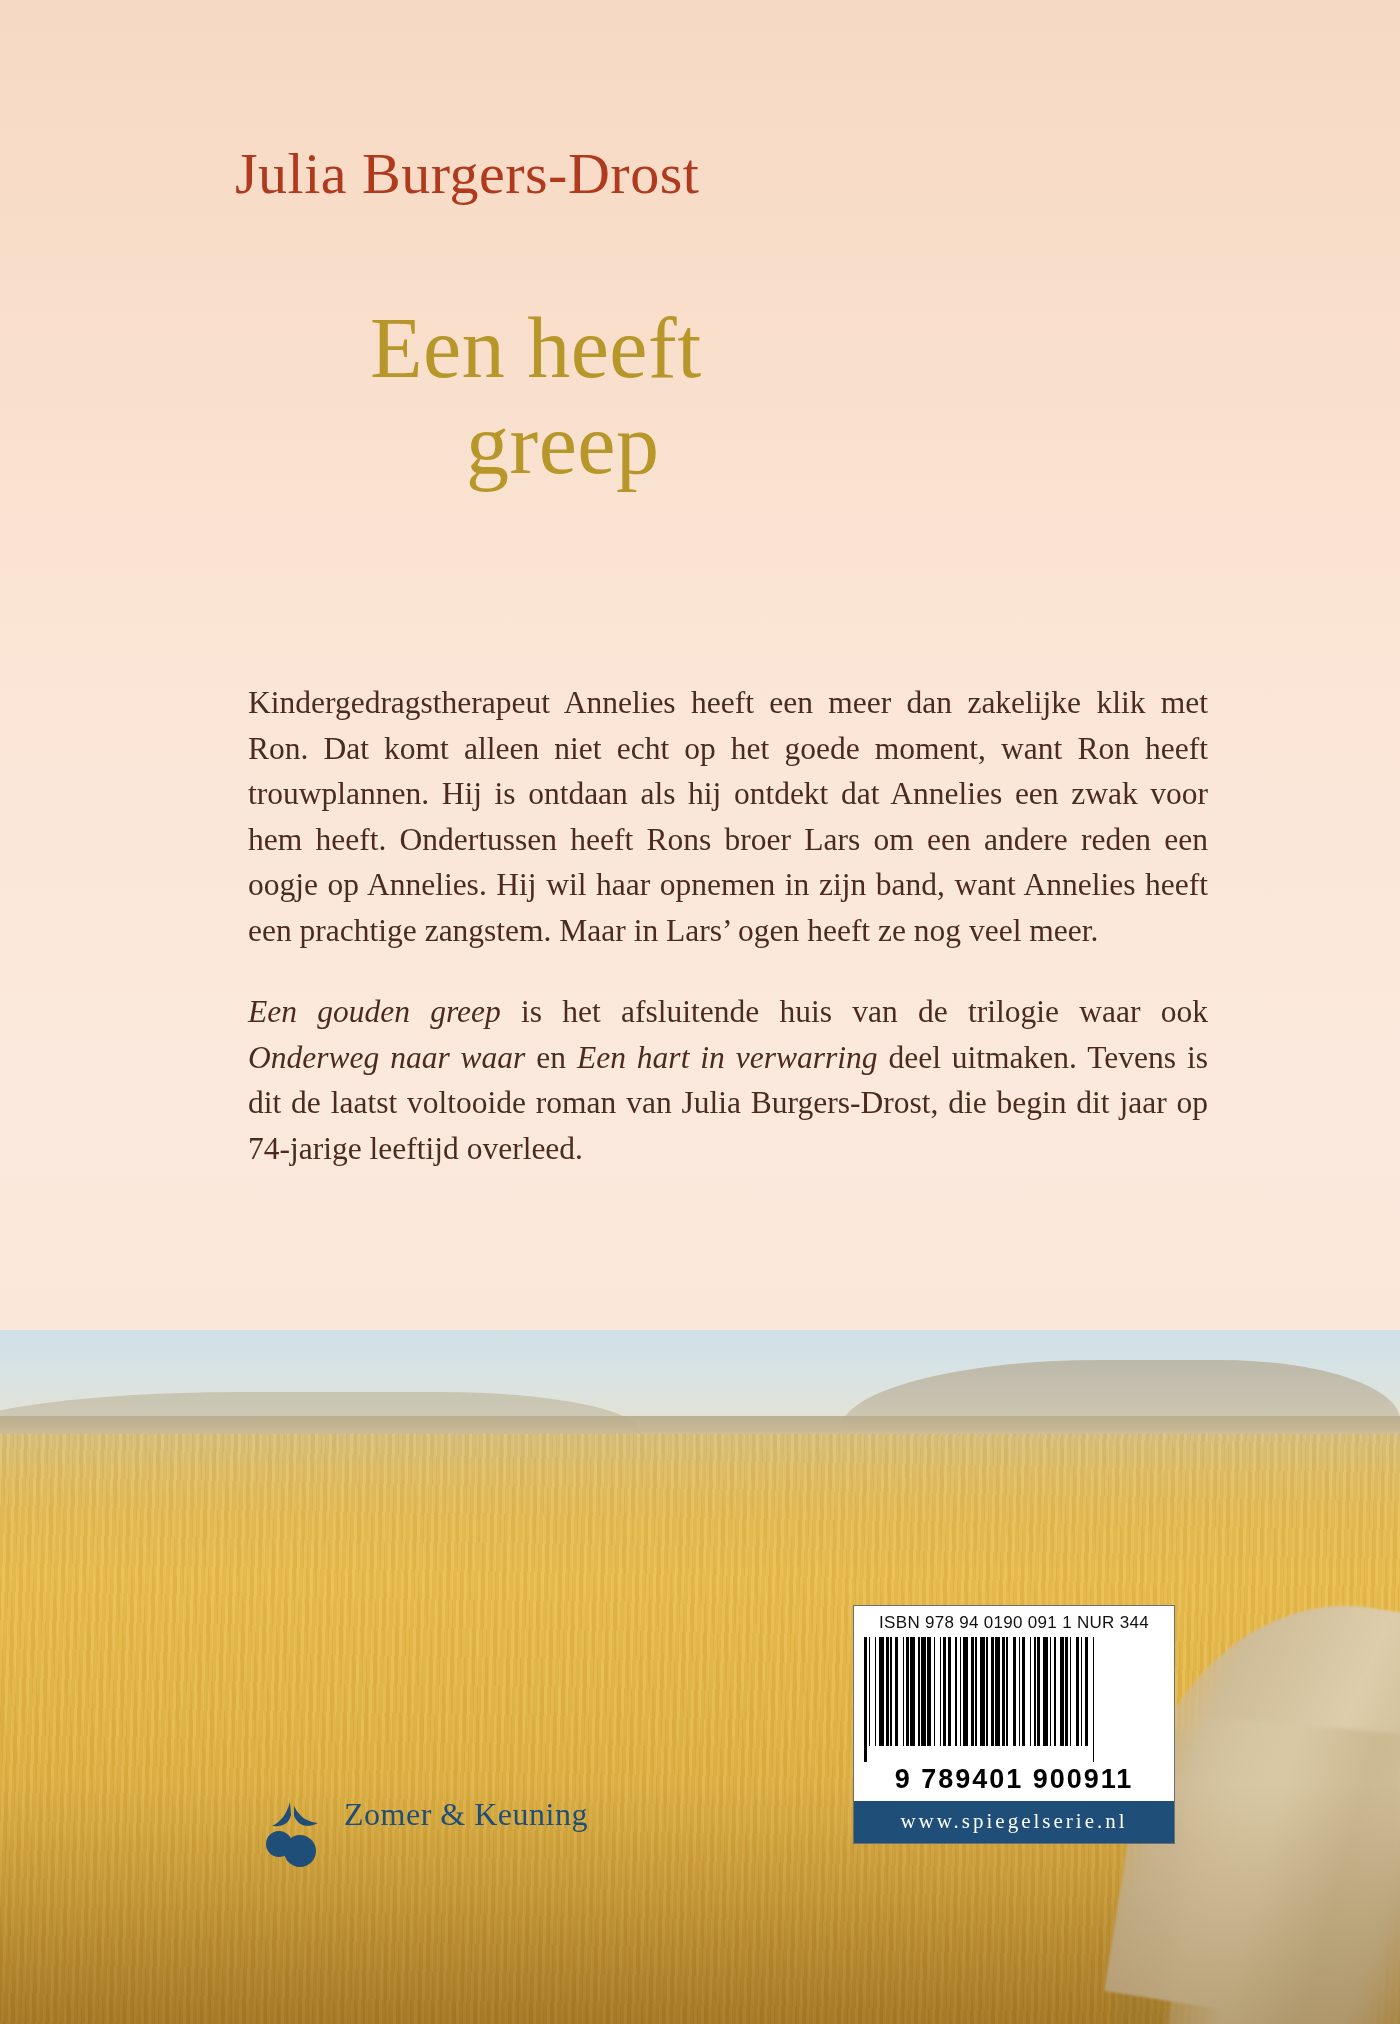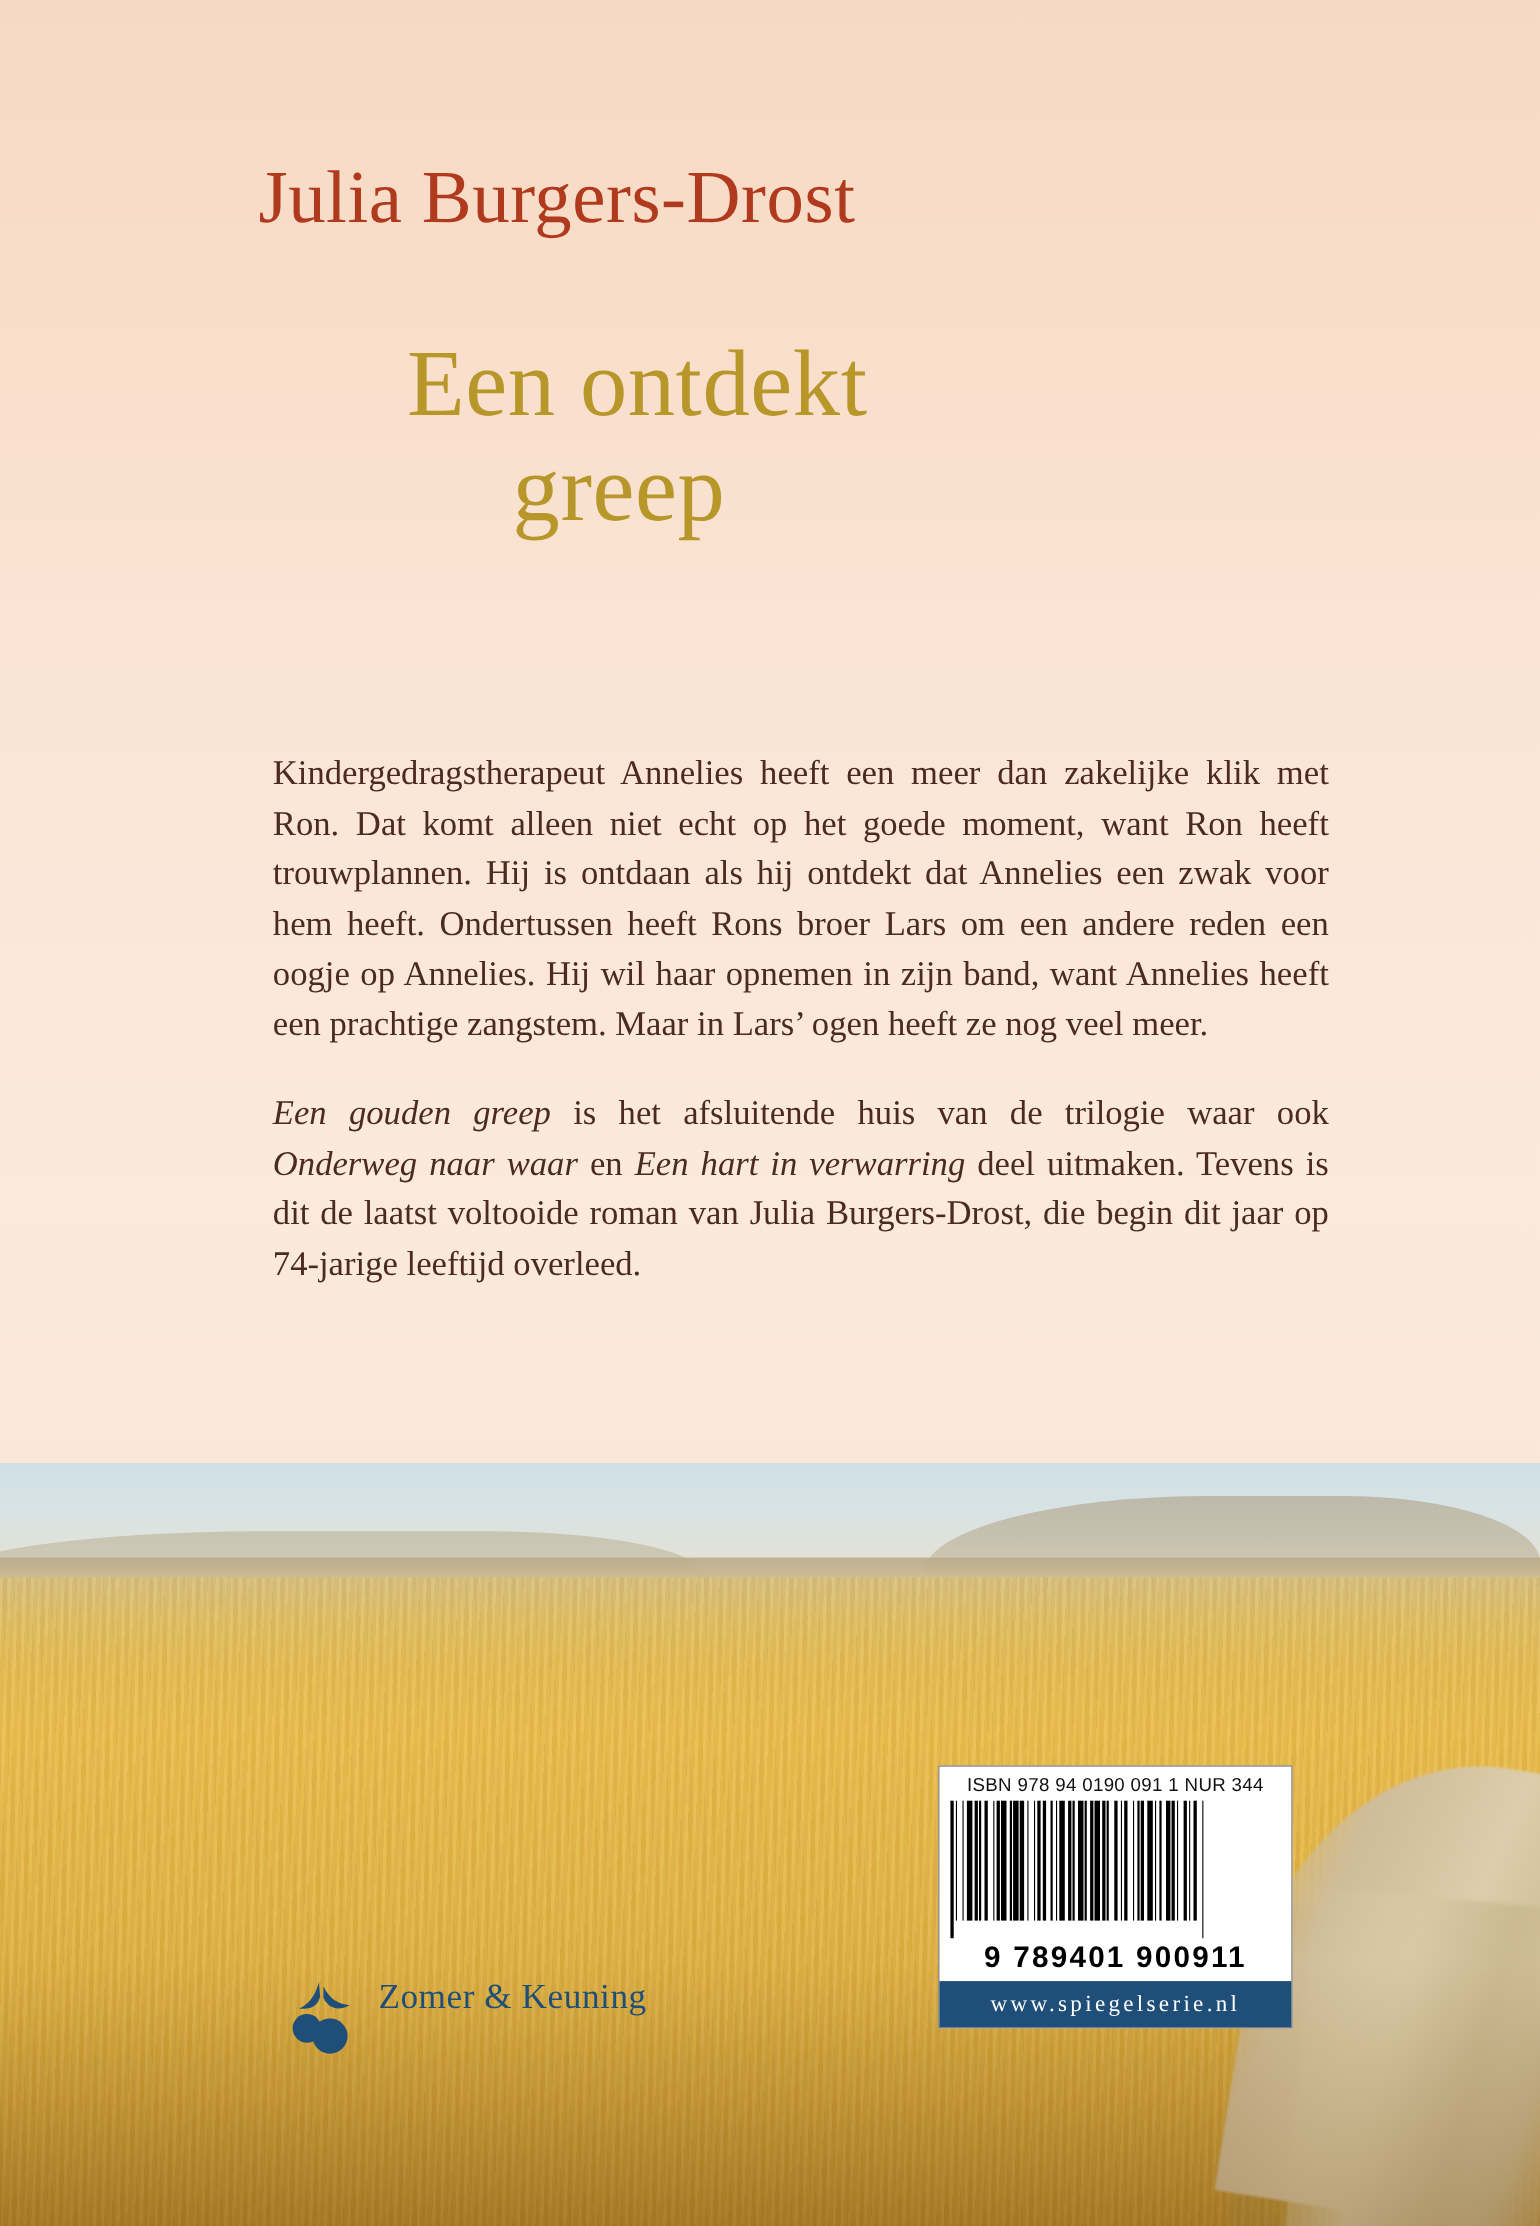--- a/index.html
+++ b/index.html
@@ -140,21 +140,21 @@
     background: linear-gradient(100deg, rgba(150,140,70,0.35), rgba(190,170,90,0.1));
     filter: blur(6px);
     transform: rotate(6deg);
   }
 
   
   .author {
     position: absolute;
     left: 235px;
     top: 140px;
-    font-size: 68px;
+    font-size: 58px;
     color: #b03a1e;
     letter-spacing: 0.5px;
     white-space: nowrap;
   }
   .title {
     position: absolute;
     left: 370px;
     top: 300px;
     width: 700px;
     font-size: 86px;
@@ -265,21 +265,21 @@
     <div class="field"></div>
     <div class="verge"></div>
     <div class="road"></div>
     <div class="road2"></div>
     <div class="field-shadow"></div>
   </div>
 
   <div class="author">Julia Burgers-Drost</div>
 
   <div class="title">
-    <span>Een ontdekt</span>
+    <span>Een heeft</span>
     <span class="line2">greep</span>
   </div>
 
   <div class="blurb">
     <p>Kindergedragstherapeut Annelies heeft een meer dan zakelijke klik met Ron. Dat komt alleen niet echt op het goede moment, want Ron heeft trouwplannen. Hij is ontdaan als hij ontdekt dat Annelies een zwak voor hem heeft. Ondertussen heeft Rons broer Lars om een andere reden een oogje op Annelies. Hij wil haar opnemen in zijn band, want Annelies heeft een prachtige zangstem. Maar in Lars’ ogen heeft ze nog veel meer.</p>
     <p><em>Een gouden greep</em><span> is het afsluitende huis van de trilogie waar ook </span><em>Onderweg naar waar</em><span> en </span><em>Een hart in verwarring</em><span> deel uitmaken. Tevens is dit de laatst voltooide roman van Julia Burgers-Drost, die begin dit jaar op 74-jarige leeftijd overleed.</span></p>
   </div>
 
   <div class="publisher">
     <span class="pub-mark">

